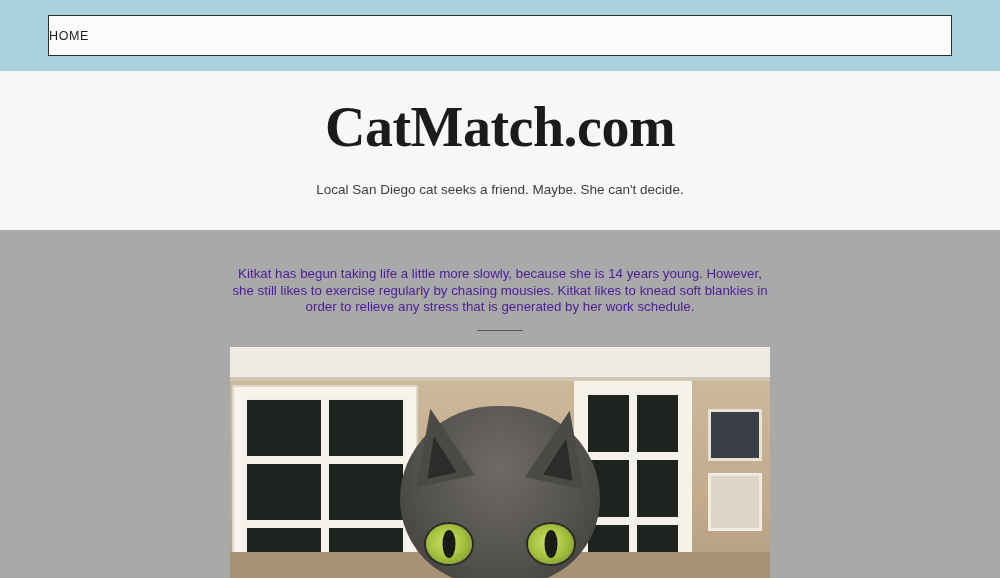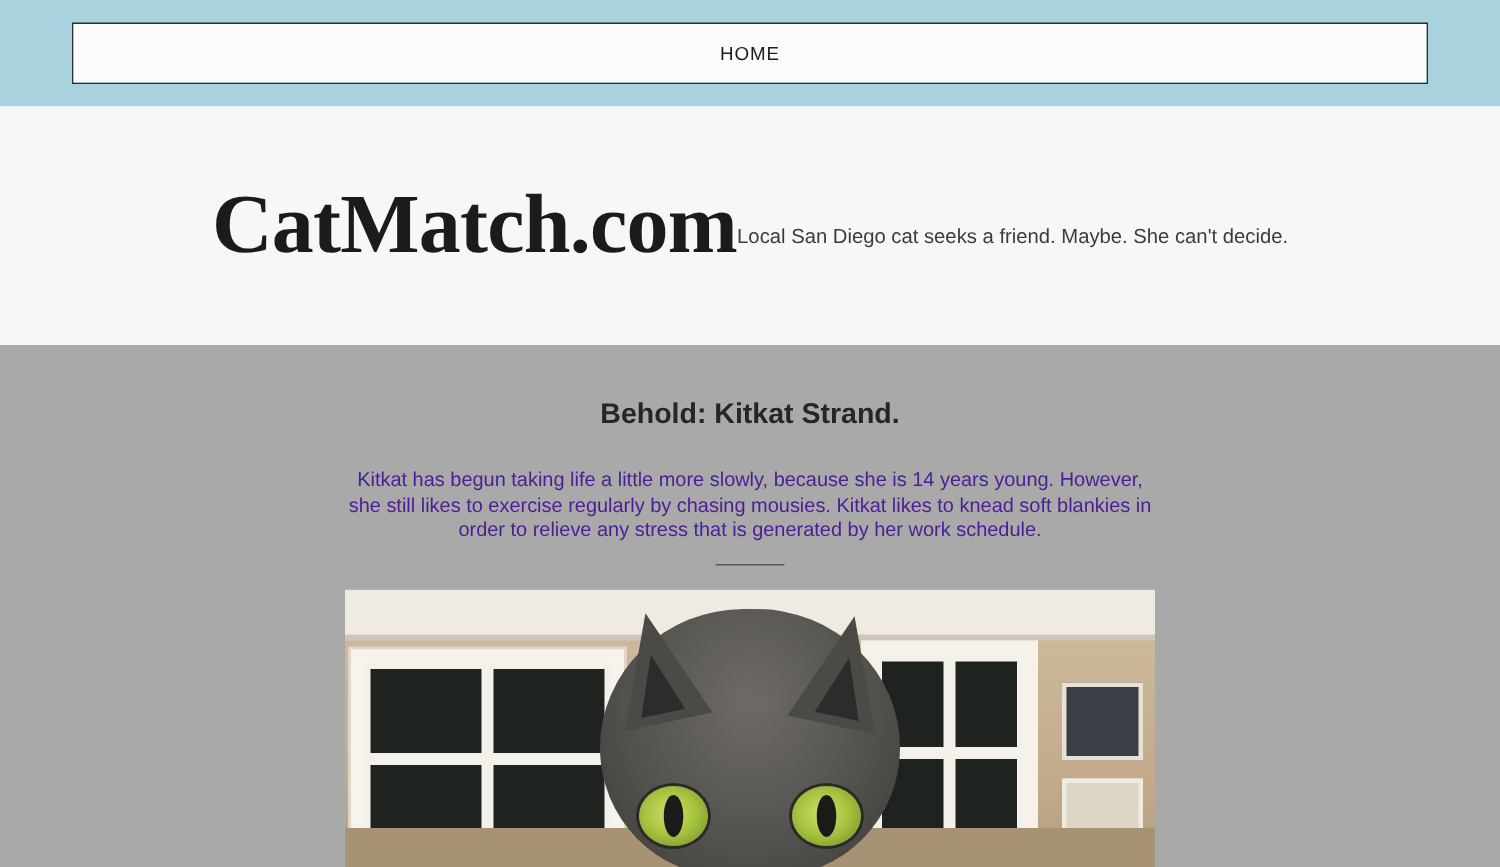--- a/index.html
+++ b/index.html
@@ -27,39 +27,38 @@
     display: flex;
     width: 100%;
     height: 41px;
     border: 1px solid #2b2b2b;
     background: #fbfbf9;
   }
   .nav-item {
     flex: 1 1 0;
     display: flex;
     align-items: center;
-    justify-content: center;
     font-size: 12.5px;
     letter-spacing: 0.6px;
     color: #1d1d1d;
     text-decoration: none;
     border-right: 1px solid #2b2b2b;
     height: 100%;
     cursor: pointer;
     background: #fbfbf9;
   }
   .nav-item:last-child { border-right: none; }
 
   
   .hero {
     width: 100%;
     height: 159px;
     background: #f7f7f7;
     display: flex;
-    flex-direction: row;
+    flex-direction: column;
     align-items: center;
     justify-content: center;
     padding-top: 6px;
   }
   .site-title {
     font-family: "Liberation Serif", serif;
     font-size: 56px;
     font-weight: 700;
     color: #1b1b1b;
     margin: 0 0 6px 0;
@@ -252,21 +251,20 @@
     </a>
   </nav>
 </div>
 
 <header class="hero">
   <h1 class="site-title">CatMatch.com</h1>
   <p class="site-tagline">Local San Diego cat seeks a friend. Maybe. She can't decide.</p>
 </header>
 
 <main class="main">
-  <h2 class="section-title">Behold: Kitkat Strand.</h2>
   <p class="body-copy">Kitkat has begun taking life a little more slowly, because she is 14 years young. However, she still likes to exercise regularly by chasing mousies. Kitkat likes to knead soft blankies in order to relieve any stress that is generated by her work schedule.</p>
   <div class="divider"></div>
 
   <figure class="photo-wrap" style="margin:16px 0 0 0;">
     <div class="photo">
       <div class="ceiling"></div>
       <div class="ceiling-edge"></div>
       <div class="wall"></div>
 
       <div class="window">

